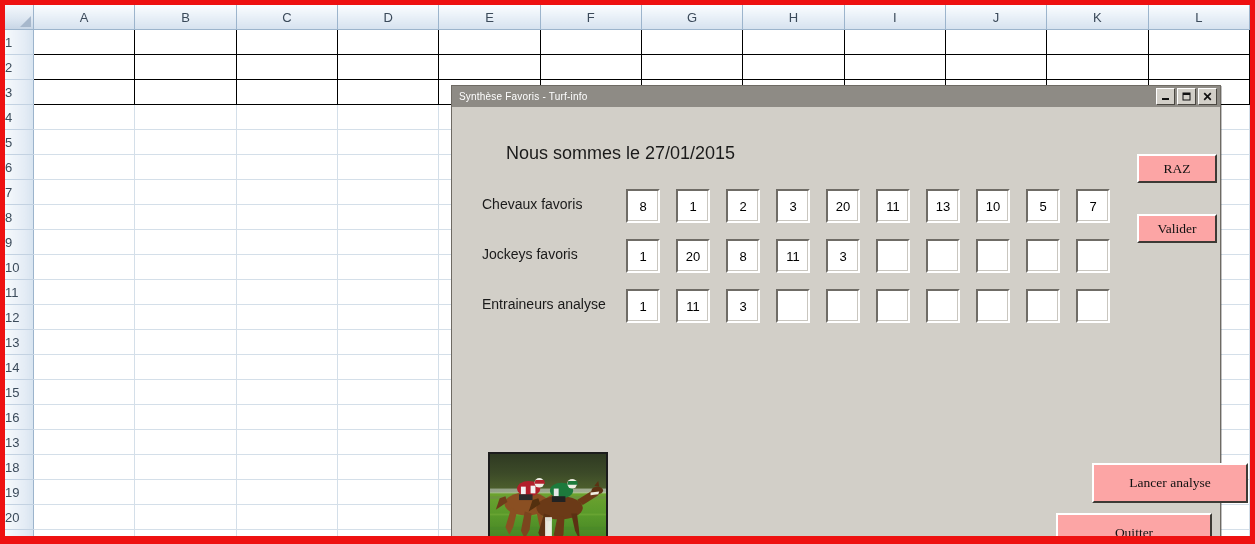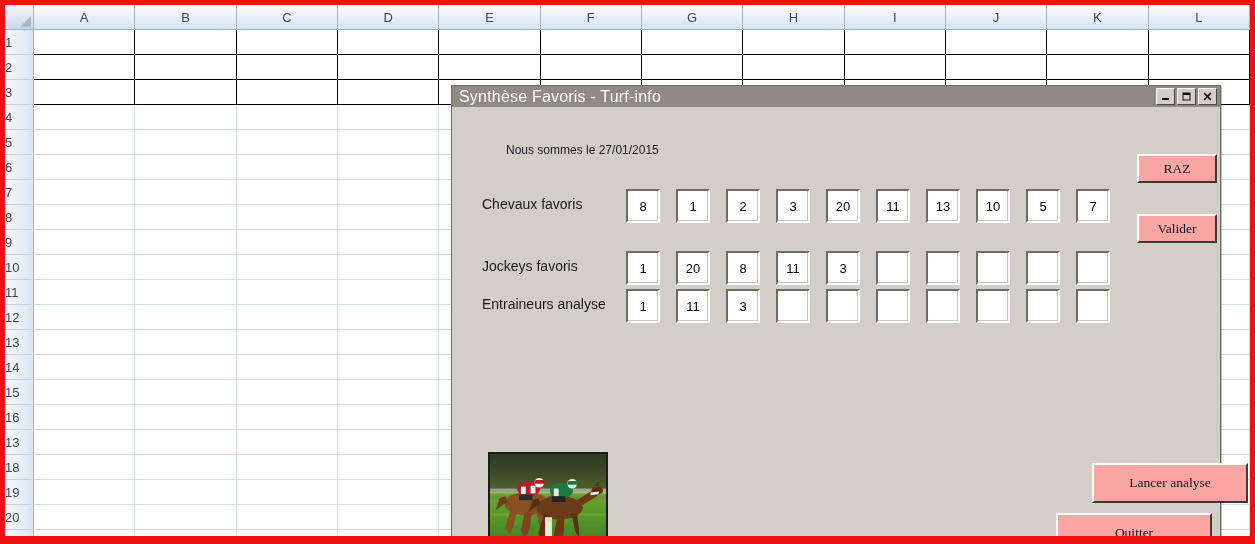--- a/index.html
+++ b/index.html
@@ -112,21 +112,21 @@
     height: 21px;
     background: #8e8b85;
     display: flex;
     align-items: center;
     padding-left: 7px;
     box-sizing: border-box;
     position: relative;
   }
   .title-text {
     color: #ffffff;
-    font-size: 16px;
+    font-size: 10px;
     letter-spacing: 0.2px;
     white-space: nowrap;
   }
   .titlebar-buttons {
     position: absolute;
     right: 3px;
     top: 2px;
     display: flex;
     gap: 2px;
   }
@@ -148,21 +148,21 @@
   .dlg-body {
     position: relative;
     width: 100%;
     height: 435px;
   }
 
   .date-line {
     position: absolute;
     left: 54px;
     top: 36px;
-    font-size: 12px;
+    font-size: 18px;
     color: #1a1a1a;
     white-space: nowrap;
   }
 
   .field-row {
     position: absolute;
     left: 0;
     width: 100%;
     height: 34px;
   }
@@ -621,21 +621,21 @@
           <div class="vbox">3</div>
           <div class="vbox">20</div>
           <div class="vbox">11</div>
           <div class="vbox">13</div>
           <div class="vbox">10</div>
           <div class="vbox">5</div>
           <div class="vbox">7</div>
         </div>
       </div>
 
-      <div class="field-row" style="top:144px;padding-left:19px;">
+      <div class="field-row" style="top:132px;padding-left:19px;">
         <div class="row-label">Jockeys favoris</div>
         <div class="boxes">
           <div class="vbox">1</div>
           <div class="vbox">20</div>
           <div class="vbox">8</div>
           <div class="vbox">11</div>
           <div class="vbox">3</div>
           <div class="vbox"></div>
           <div class="vbox"></div>
           <div class="vbox"></div>

